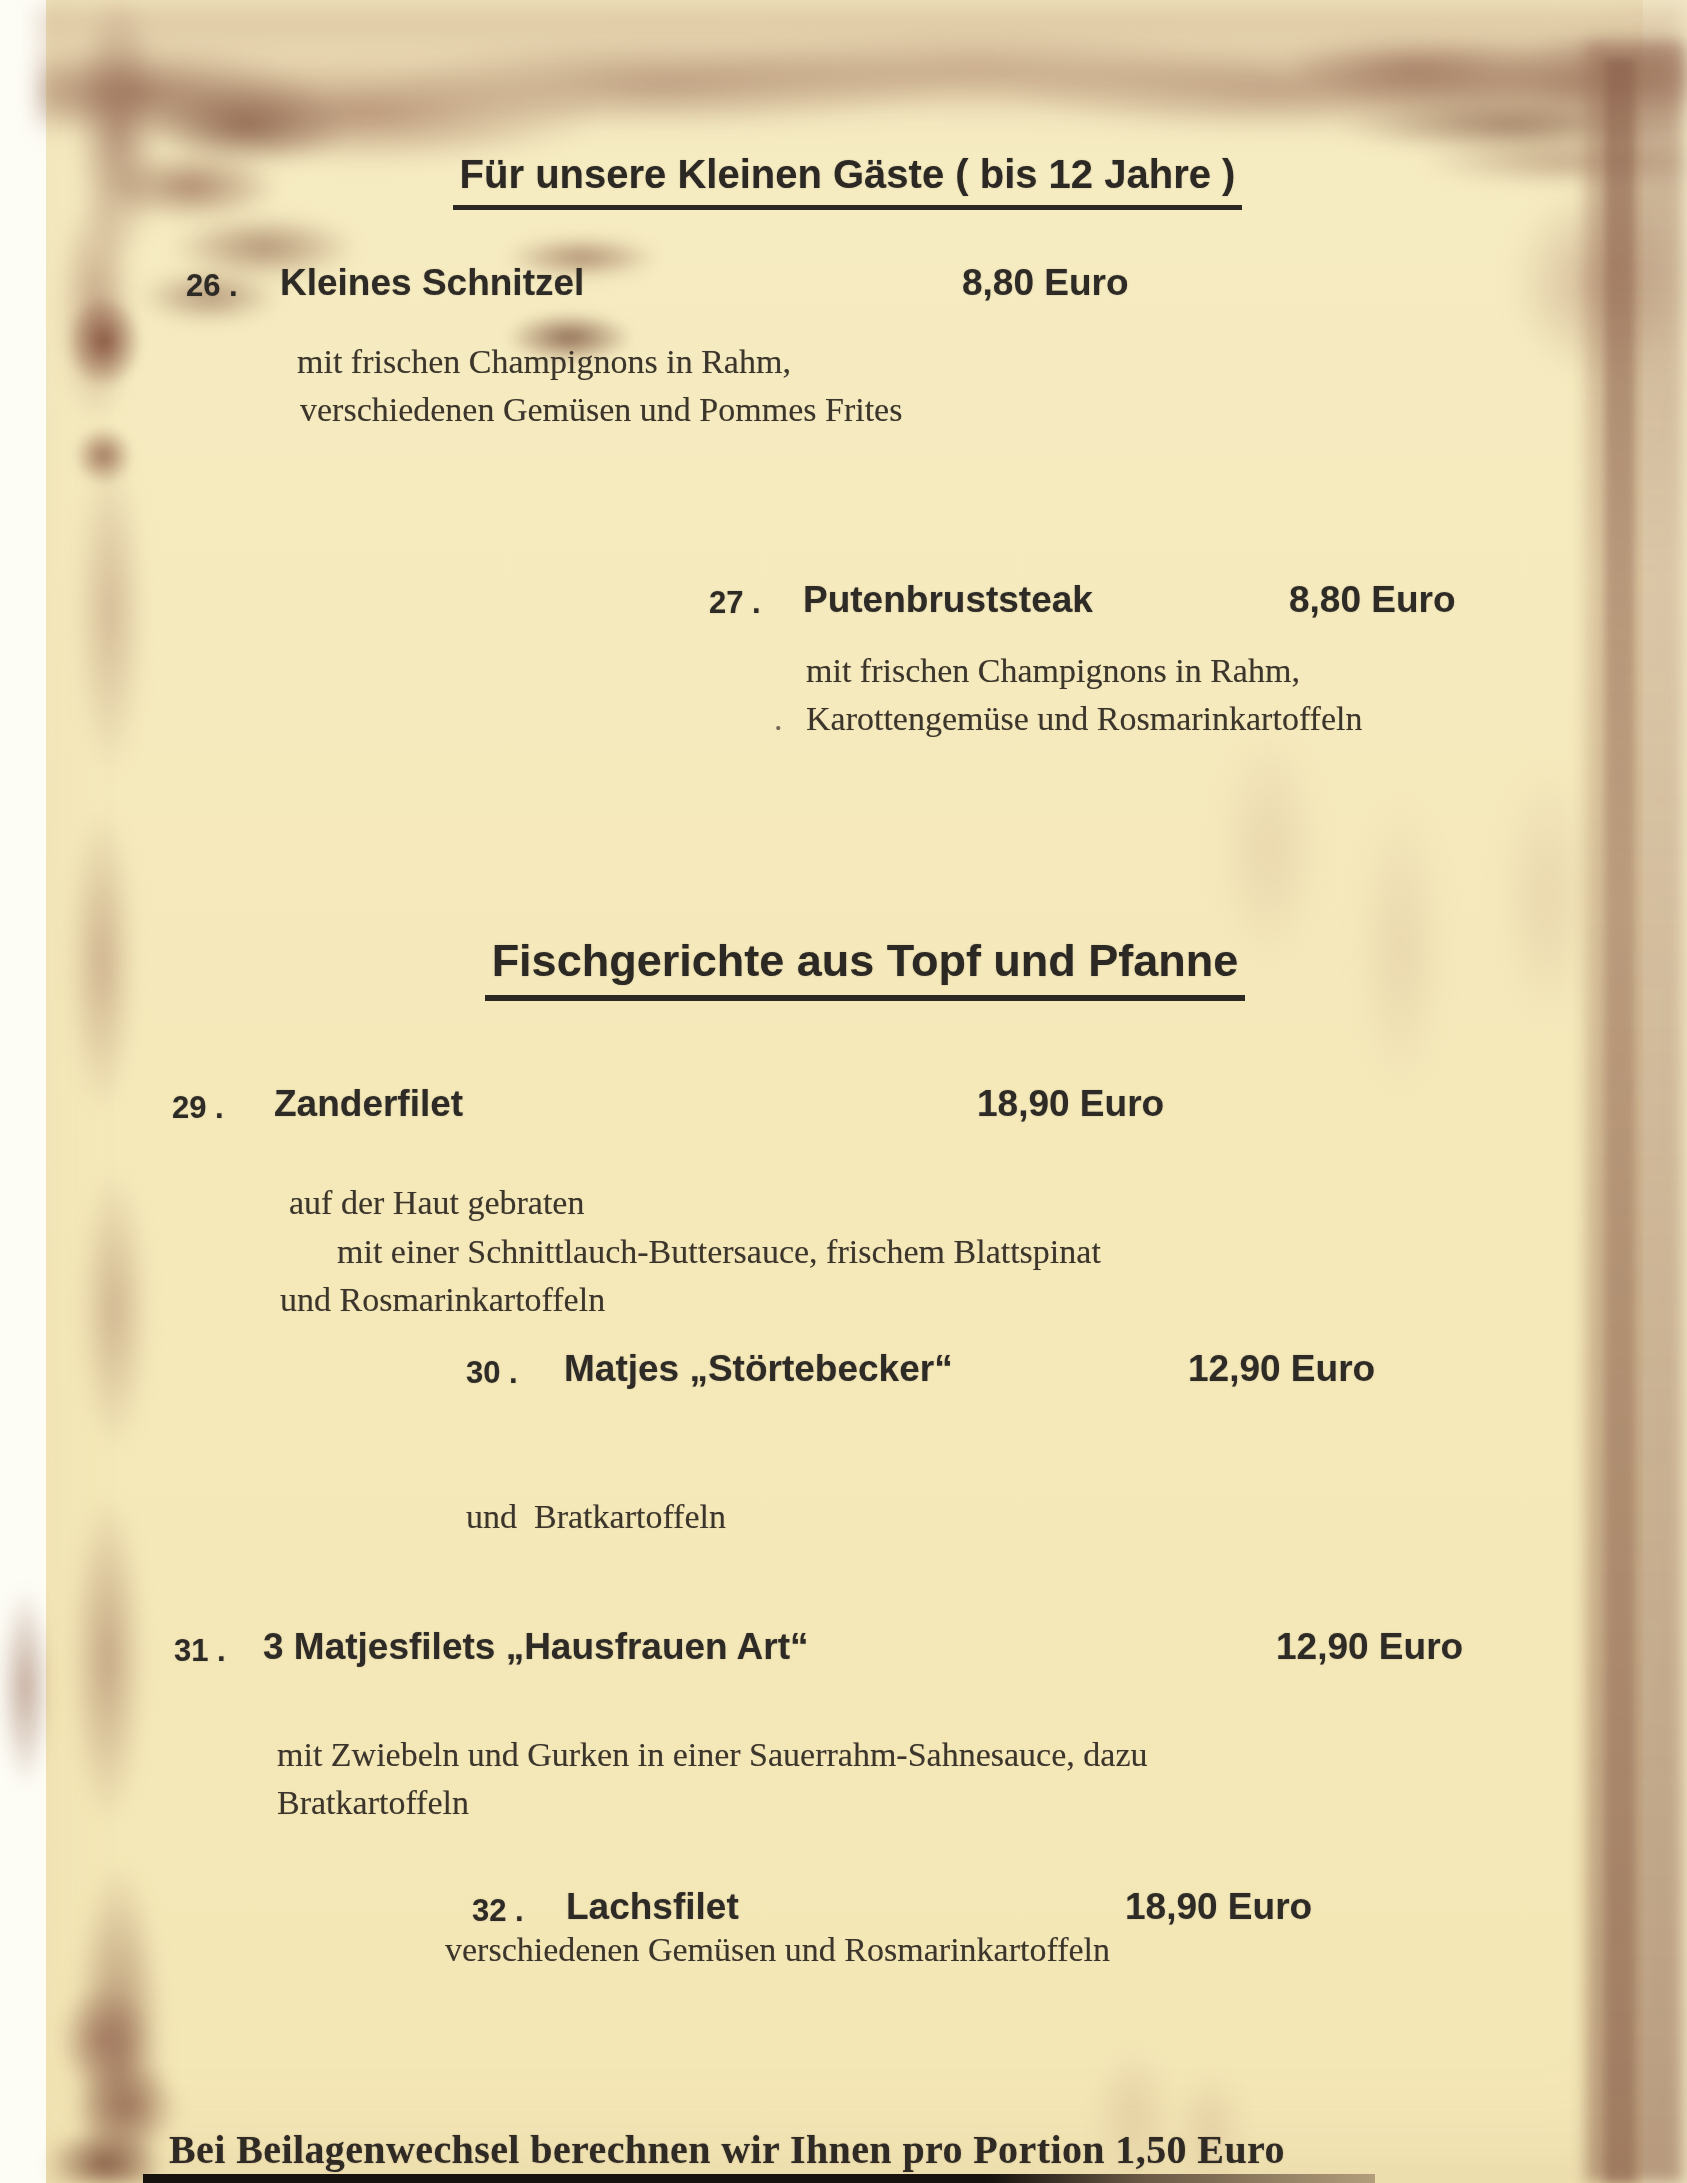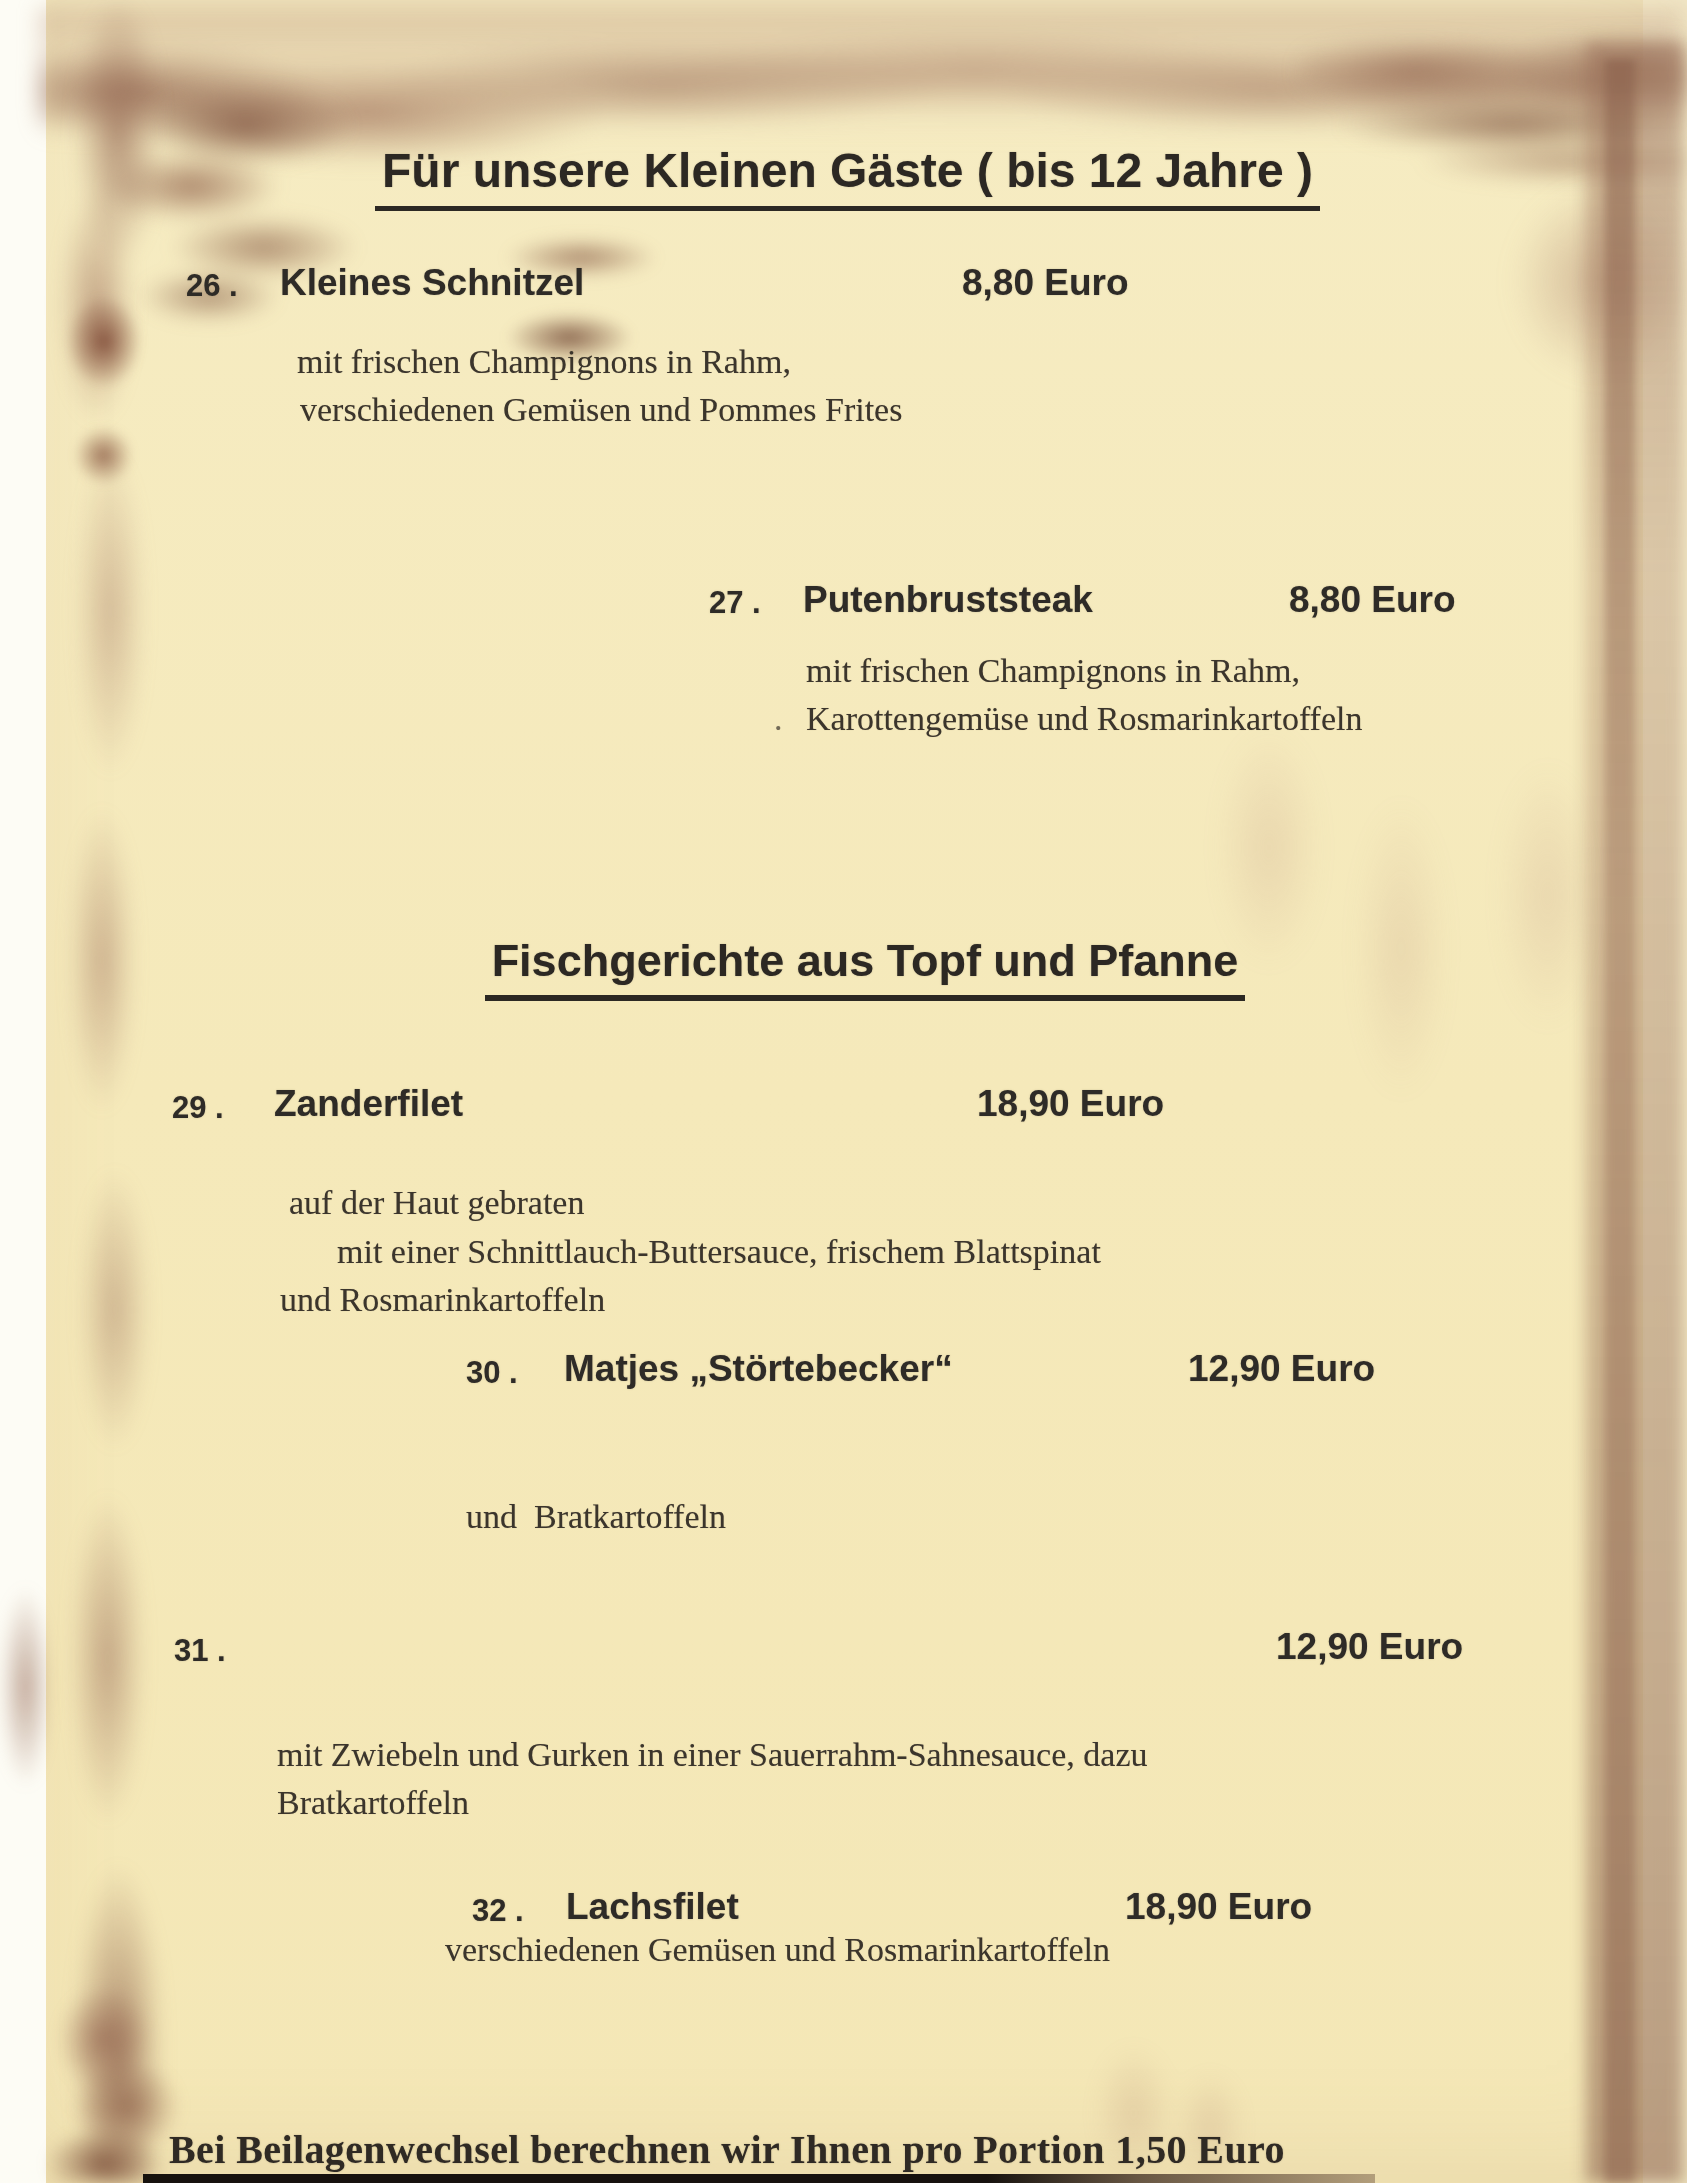--- a/index.html
+++ b/index.html
@@ -113,21 +113,21 @@
   <div class="edge" id="spotL1"></div>
   <div class="edge" id="spotL2"></div>
   <div class="edge" id="spotL3"></div>
   <div class="edge" id="edgeRight"></div>
   <div class="edge" id="edgeRightLine"></div>
   <div class="edge" id="midRight"></div>
   <div class="edge" id="bottomLeft"></div>
   <div class="edge" id="bottomStreak"></div>
   <div class="edge" id="bottomBlack"></div>
 
-  <div class="abs heading" id="heading1" style="left:337px; top:143px; width:1021px; font-size:48px;">
+  <div class="abs heading" id="heading1" style="left:337px; top:152px; width:1021px; font-size:40px;">
     <span>Für unsere Kleinen Gäste ( bis 12 Jahre )</span>
   </div>
 
   <span class="abs num" style="left:186px; top:268px;">26 .</span>
   <span class="abs name" style="left:280px; top:262px;">Kleines Schnitzel</span>
   <span class="abs price" style="left:962px; top:262px;">8,80 Euro</span>
   <span class="abs desc" style="left:297px; top:343px;">mit frischen Champignons in Rahm,</span>
   <span class="abs desc" style="left:300px; top:391px;">verschiedenen Gemüsen und Pommes Frites</span>
 
   <span class="abs num" style="left:709px; top:585px;">27 .</span>
@@ -147,20 +147,21 @@
   <span class="abs desc" style="left:289px; top:1184px;">auf der Haut gebraten</span>
   <span class="abs desc" style="left:289px; top:1233px;margin-left:48px;">mit einer Schnittlauch-Buttersauce, frischem Blattspinat</span>
   <span class="abs desc" style="left:280px; top:1281px;">und Rosmarinkartoffeln</span>
 
   <span class="abs num" style="left:466px; top:1355px;">30 .</span>
   <span class="abs name" style="left:564px; top:1348px;">Matjes „Störtebecker“</span>
   <span class="abs price" style="left:1188px; top:1348px;">12,90 Euro</span>
   <span class="abs desc" style="left:466px; top:1498px;">und  Bratkartoffeln</span>
 
   <span class="abs num" style="left:174px; top:1633px;">31 .</span>
+  <span class="abs name" style="left:263px; top:1626px;">3 Matjesfilets „Hausfrauen Art“</span>
   <span class="abs price" style="left:1276px; top:1626px;">12,90 Euro</span>
   <span class="abs desc" style="left:277px; top:1736px;">mit Zwiebeln und Gurken in einer Sauerrahm-Sahnesauce, dazu</span>
   <span class="abs desc" style="left:277px; top:1784px;">Bratkartoffeln</span>
 
   <span class="abs num" style="left:472px; top:1893px;">32 .</span>
   <span class="abs name" style="left:566px; top:1886px;">Lachsfilet</span>
   <span class="abs price" style="left:1125px; top:1886px;">18,90 Euro</span>
   <span class="abs desc" style="left:445px; top:1931px;">verschiedenen Gemüsen und Rosmarinkartoffeln</span>
 
   <span class="abs" id="footer" style="left:169px; top:2126px;">Bei Beilagenwechsel berechnen wir Ihnen pro Portion 1,50 Euro</span>

